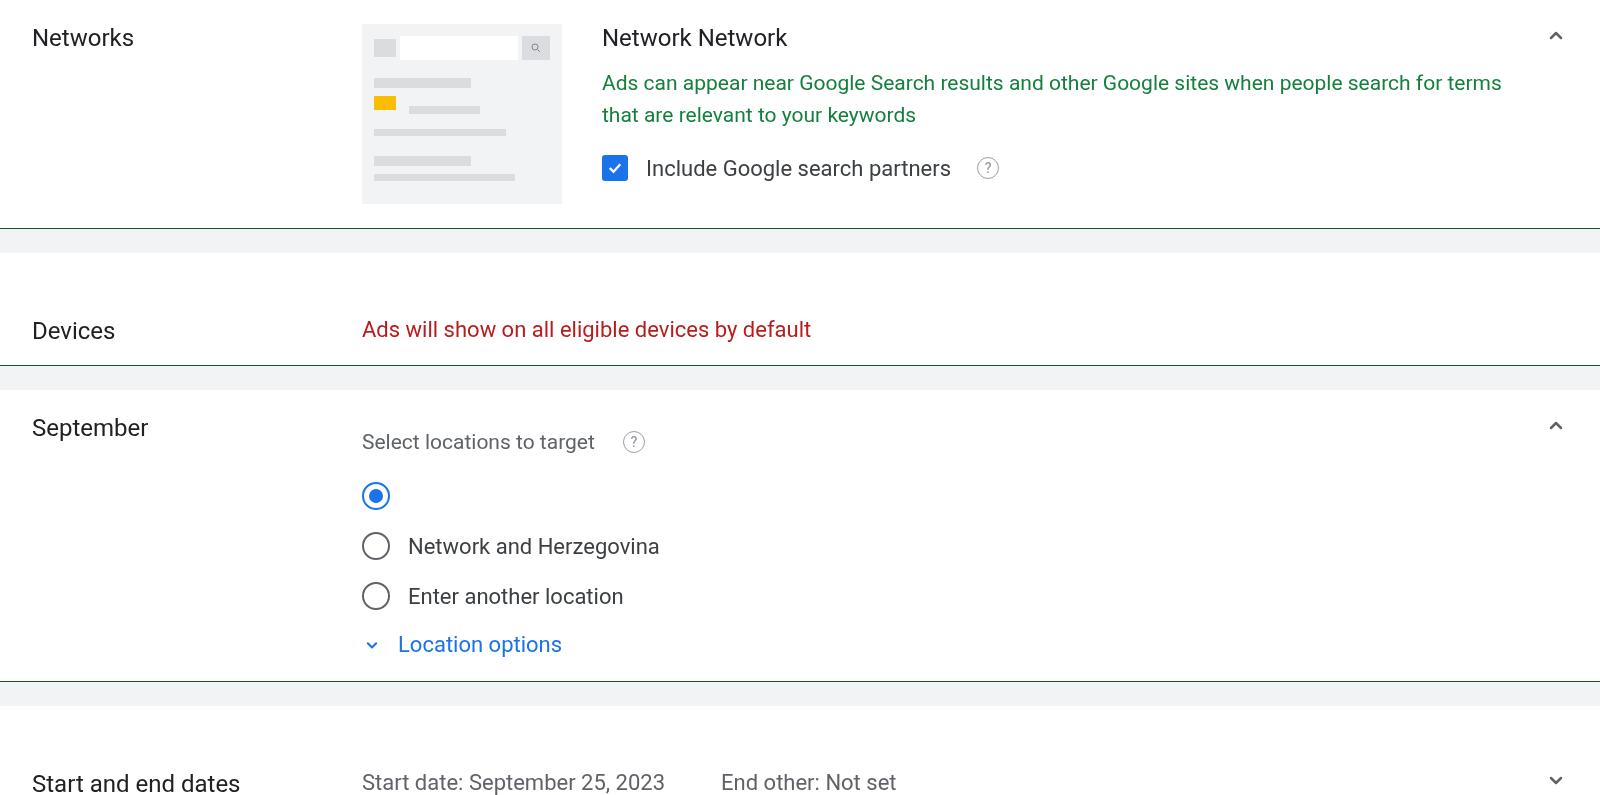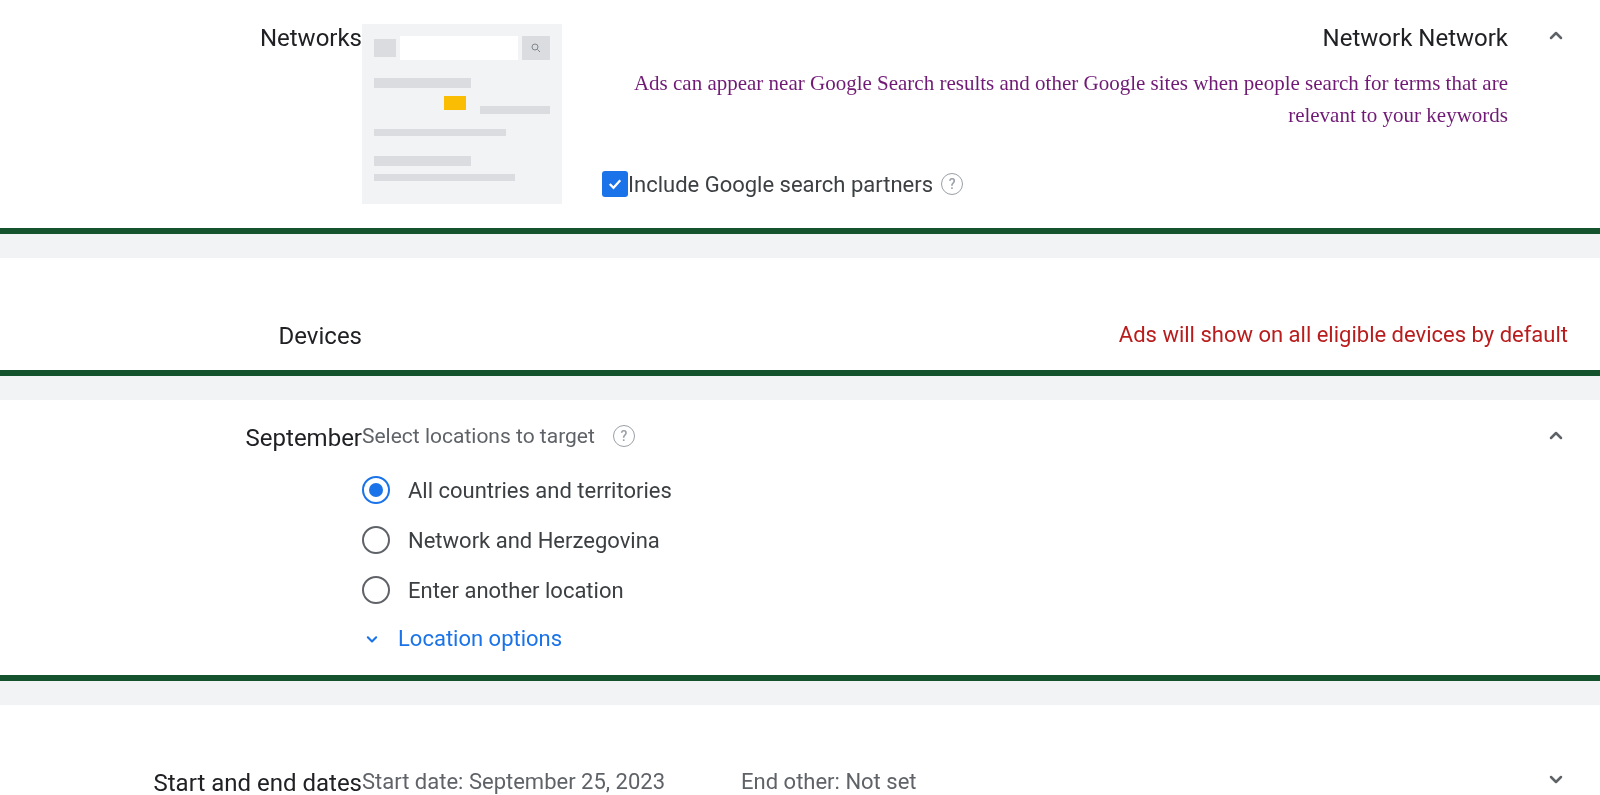--- a/index.html
+++ b/index.html
@@ -5,25 +5,24 @@
   * { box-sizing: border-box; }
   body {
     margin: 0;
     font-family: 'Google Sans', Roboto, Arial, sans-serif;
     background: #fff;
     color: #3c4043;
     font-size: 22px;
   }
   .section {
     background: #fff;
-    border-bottom: 6px solid #14532d;
+    border-bottom: 1px solid #14532d;
     padding: 24px 32px;
     display: flex;
     align-items: flex-start;
-    text-align: right;
   }
   .section.collapsed { padding: 20px 32px; margin-top: 44px; }
   .section-label {
     width: 330px;
     flex-shrink: 0;
     color: #202124;
     font-size: 24px;
     font-weight: 400;
   }
   .section-body { flex: 1; position: relative; }
@@ -65,55 +64,55 @@
   .thumb-line { height: 10px; background: #dadce0; margin-bottom: 8px; }
   .thumb-line.w1 { width: 55%; }
   .thumb-yel {
     width: 22px; height: 14px; background: #fbbc04;
     display:inline-block; vertical-align: top;
   }
   .thumb-row2 { margin-bottom: 8px; }
   .thumb-line-sm { height: 8px; background: #dadce0; display:inline-block;}
   .net-content { flex: 1; padding-right: 60px; }
   .net-title { font-size: 24px; color: #202124; margin-bottom: 16px; }
-  .net-desc { color: #701a75; font-size: 21px; line-height: 1.5; margin-bottom: 40px; font-family: Liberation Serif, serif; }
-  .cb-row { display: flex; align-items: center; }
+  .net-desc { color: #15803d; font-size: 21px; line-height: 1.5; margin-bottom: 24px; }
+  .cb-row { display: flex; align-items: center; gap: 18px; }
   .checkbox {
     width: 26px; height: 26px; background: #1a73e8; border-radius: 3px;
     display:flex; align-items:center; justify-content:center;
   }
   .checkbox svg { width: 18px; height: 18px; stroke: #fff; stroke-width: 3; fill: none; }
   .cb-label { color: #3c4043; font-size: 22px; }
   .help-icon {
     width: 22px; height: 22px;
     border: 1.5px solid #9aa0a6; border-radius: 50%;
     display: inline-flex; align-items:center; justify-content:center;
     font-size: 14px; color: #9aa0a6; font-weight: 500;
     margin-left: 8px;
   }
   
   .devices-text { color: #b91c1c; font-size: 22px; }
   
-  .loc-head { color: #5f6368; font-size: 21px; display:flex; align-items:center; gap:10px; margin-bottom: 28px;}
+  .loc-head { color: #5f6368; font-size: 21px; display:flex; align-items:center; gap:20px; margin-bottom: 28px; margin-top: 16px;}
   .radio-row { display: flex; align-items: center; gap: 18px; margin-bottom: 22px; }
   .radio {
     width: 28px; height: 28px; border-radius: 50%;
     border: 2.5px solid #5f6368; flex-shrink:0;
     display:flex; align-items:center; justify-content:center;
   }
   .radio.selected { border-color: #1a73e8; }
   .radio-dot { width: 14px; height: 14px; border-radius:50%; background:#1a73e8; }
   .radio-label { color: #3c4043; font-size: 22px; }
   .loc-options {
     display: flex; align-items: center; gap: 16px;
     color: #1a73e8; font-size: 22px; margin-top: 18px;
   }
   .loc-options svg { width: 20px; height: 20px; }
   
-  .dates-row { display: flex; gap: 76px; color: #5f6368; font-size: 22px;}
+  .dates-row { display: flex; gap: 56px; color: #5f6368; font-size: 22px;}
 </style>
 </head>
 <body>
 
 <div class="section">
   <div class="section-label">Networks</div>
   <div class="section-body">
     <div class="chevron">
       <svg viewBox="0 0 24 24">
           <path d="M7 14l5-5 5 5" stroke="#5f6368" stroke-width="2.5" fill="none" stroke-linecap="round" stroke-linejoin="round"></path>
@@ -179,21 +178,20 @@
     </div>
     <div class="loc-head">
       <span>Select locations to target</span>
       <span class="help-icon">?</span>
     </div>
     <div id="loc-options-container">
         <div class="radio-row">
           <div class="radio selected">
             <div class="radio-dot"></div>
           </div>
-          <span class="radio-label">All countries and territories</span>
         </div>
         <div class="radio-row">
           <div class="radio"></div>
           <span class="radio-label">Network and Herzegovina</span>
         </div>
         <div class="radio-row">
           <div class="radio"></div>
           <span class="radio-label">Enter another location</span>
         </div>
       </div>

